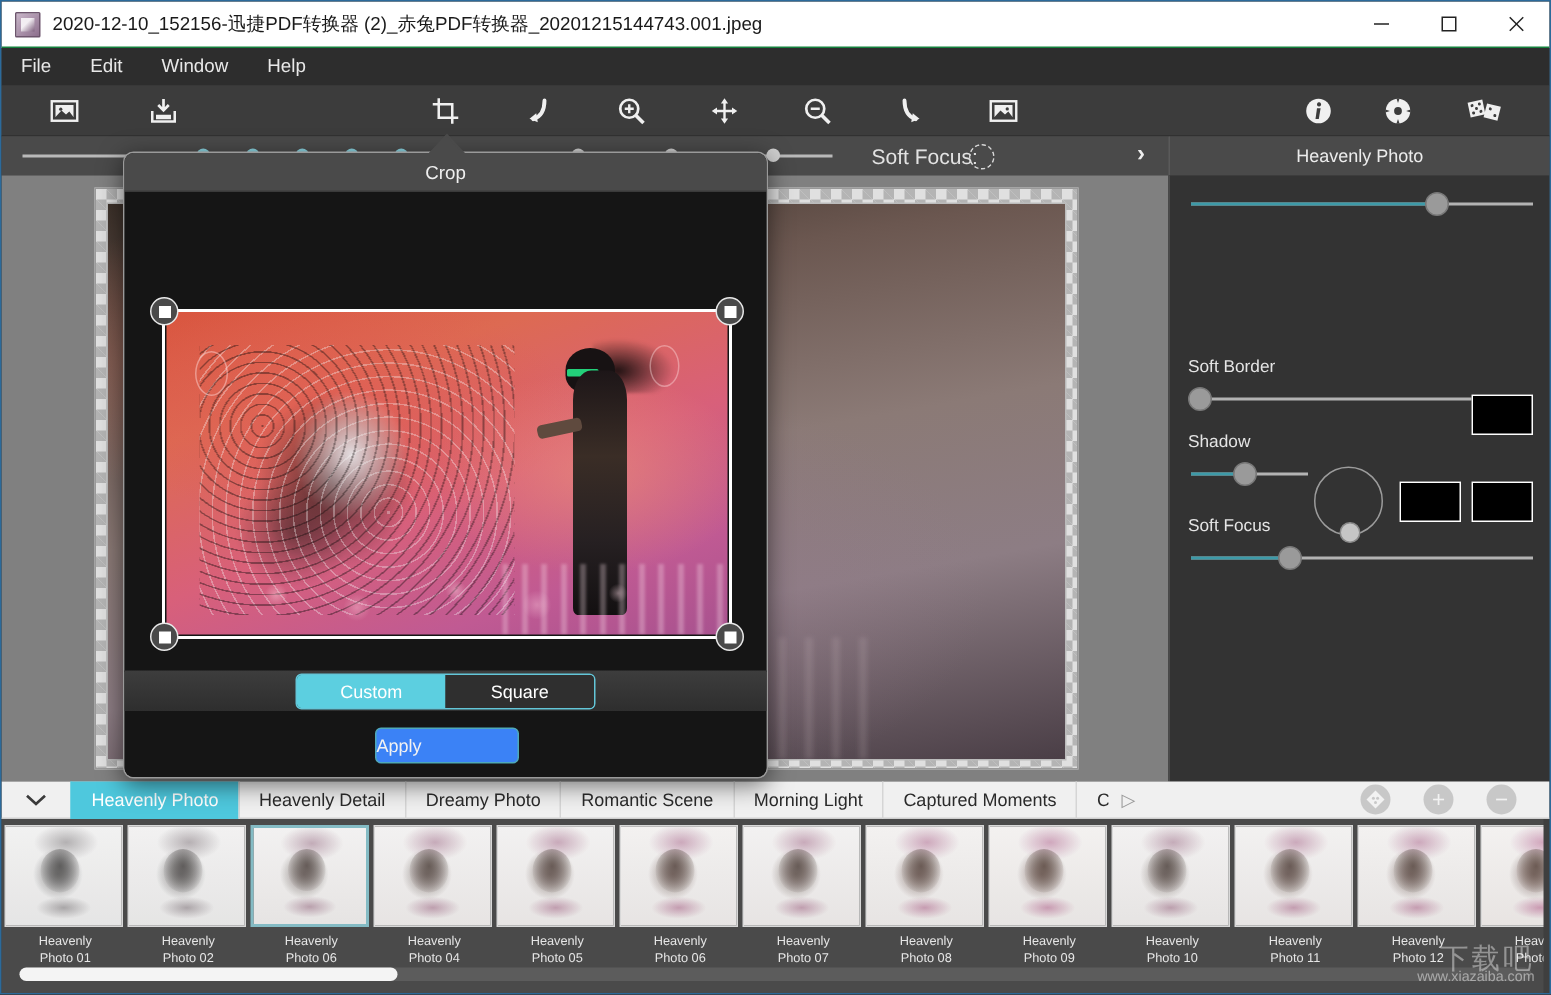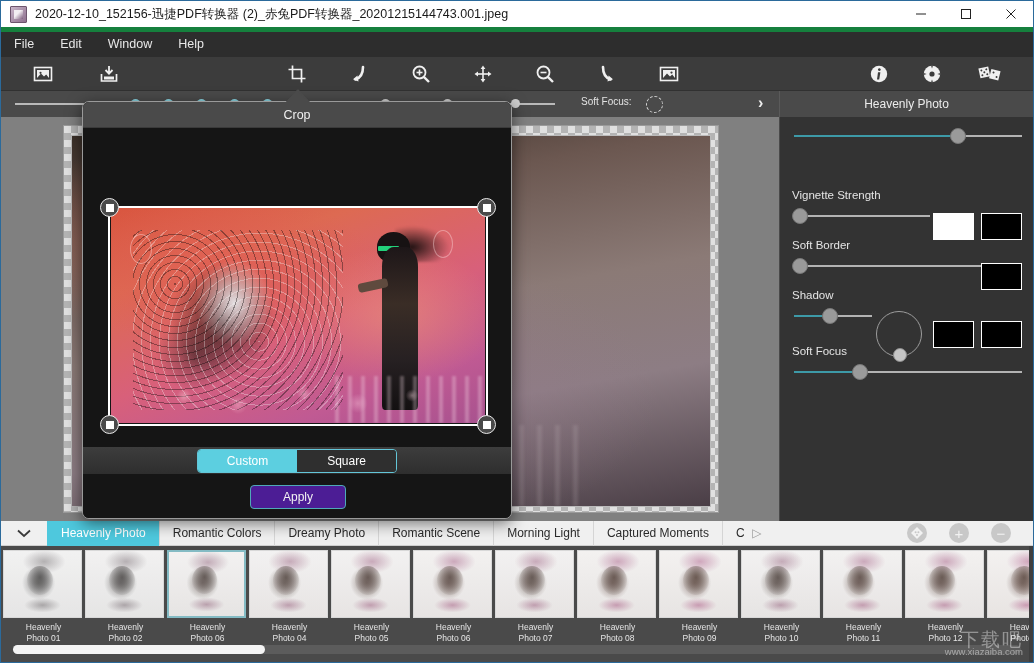--- a/index.html
+++ b/index.html
@@ -15,21 +15,21 @@
     border: 1px solid #2b6a9b;
     background: #3f3f3f;
     overflow: hidden;
   }
 
   
   .titlebar {
     position: absolute; left: 0; top: 0; width: 1032px; height: 31px;
     background: #ffffff;
     display: flex; align-items: center;
-    border-bottom: 5px solid #15803d;
+    border-bottom: 1px solid #15803d;
   }
   .title-icon {
     width: 17px; height: 17px; margin-left: 9px; margin-right: 8px;
     background: linear-gradient(135deg,#c9b6c9,#8d6f8d);
     border: 1px solid #6d556d; border-radius: 1px;
     position: relative; flex: none;
   }
   .title-icon::after {
     content:""; position:absolute; left:3px; top:3px; right:3px; bottom:3px;
     background: linear-gradient(135deg,#f2eef2 40%,#7e5f7e);
@@ -83,21 +83,21 @@
     position: absolute; left: 14px; top: 12px; width: 540px; height: 2px;
     background: #b9b9b9;
   }
   .dot-top {
     position: absolute; top: 8px; width: 9px; height: 9px; border-radius: 50%;
     background: #8ad3e0;
   }
   .dot-top.plain { background: #cfcfcf; }
   .soft-focus-label {
     position: absolute; left: 580px; top: 5px;
-    color: #e2e2e2; font-size: 10px;
+    color: #e2e2e2; font-size: 14px;
   }
   .sf-circle {
     position: absolute; left: 645px; top: 95px; width: 17px; height: 17px;
     border: 1.6px dashed #d8d8d8; border-radius: 50%;
   }
   .chev-right {
     position: absolute; left: 757px; top: 93px;
     color: #eee; font-size: 16px; font-weight: bold;
   }
   .subbar-right {
@@ -294,23 +294,23 @@
     position: absolute; left: 114px; top: 2px;
     display: flex; border: 1px solid #63c6d8; border-radius: 4px; overflow: hidden; align-items: flex-end;
   }
   .seg-btn {
     width: 99px; height: 22px; line-height: 22px; text-align: center;
     font-size: 12px; color: #ffffff; background: #2f2f2f;
   }
   .seg-btn.active { background: #5ccfe0; color: #ffffff; }
   .apply-btn {
     position: absolute; left: 167px; top: 38px;
-    width: 96px; height: 24px; line-height: 22px; text-align: center;
+    width: 96px; height: 24px; line-height: 22px; text-align: left;
     border: 1px solid #4fa9b8; border-radius: 4px;
-    color: #f2f2f2; font-size: 12px; background: #4c1d95;
+    color: #f2f2f2; font-size: 12px; background: #3b82f6;
   }
 
   
   .right-panel {
     position: absolute; left: 778px; top: 116px; width: 254px; height: 404px;
     background: #333333;
     border-left: 1px solid #4a4a4a;
   }
   .ctl { position: absolute; left: 0; width: 254px; }
   .ctl-label {
@@ -642,29 +642,20 @@
   <div class="right-panel">
 
     <div class="ctl" style="top:10px">
       <div class="srow">
         <div class="strack" style="left:2px; width:228px"></div>
         <div class="sfill" style="left:2px; width:164px"></div>
         <div class="sknob" style="left:158px"></div>
       </div>
     </div>
 
-    <div class="ctl" style="top:72px">
-      <div class="ctl-label">Vignette Strength</div>
-      <div class="srow">
-        <div class="strack" style="left:2px; width:136px"></div>
-        <div class="sknob" style="left:0px"></div>
-      </div>
-      <div class="swatch white" style="left:153px; top:24px"></div>
-      <div class="swatch black" style="left:201px; top:24px"></div>
-    </div>
 
     <div class="ctl" style="top:122px">
       <div class="ctl-label">Soft Border</div>
       <div class="srow">
         <div class="strack" style="left:2px; width:190px"></div>
         <div class="sknob" style="left:0px"></div>
       </div>
       <div class="swatch black" style="left:201px; top:24px"></div>
     </div>
 
@@ -692,21 +683,21 @@
     </div>
   </div>
 
   <div class="tabbar">
     <div class="tab-chevron">
       <svg width="14" height="9" viewBox="0 0 14 9">
           <path d="M1 1.5 L7 7 L13 1.5" fill="none" stroke="#3a3a3a" stroke-width="1.8"></path>
         </svg>
     </div>
     <div class="tab active">Heavenly Photo</div>
-    <div class="tab">Romantic Colors</div>
+    <div class="tab">Heavenly Detail</div>
     <div class="tab">Dreamy Photo</div>
     <div class="tab">Romantic Scene</div>
     <div class="tab">Morning Light</div>
     <div class="tab">Captured Moments</div>
     <div class="tab clipped">C</div>
     <div class="tab-arrow">▷</div>
     <div class="tab-icons">
       <div class="round-ico">
         <svg width="14" height="14" viewBox="0 0 14 14">
             <path d="M7 1 L13 7 L7 13 L1 7 Z" fill="#f2f2f2"></path>

